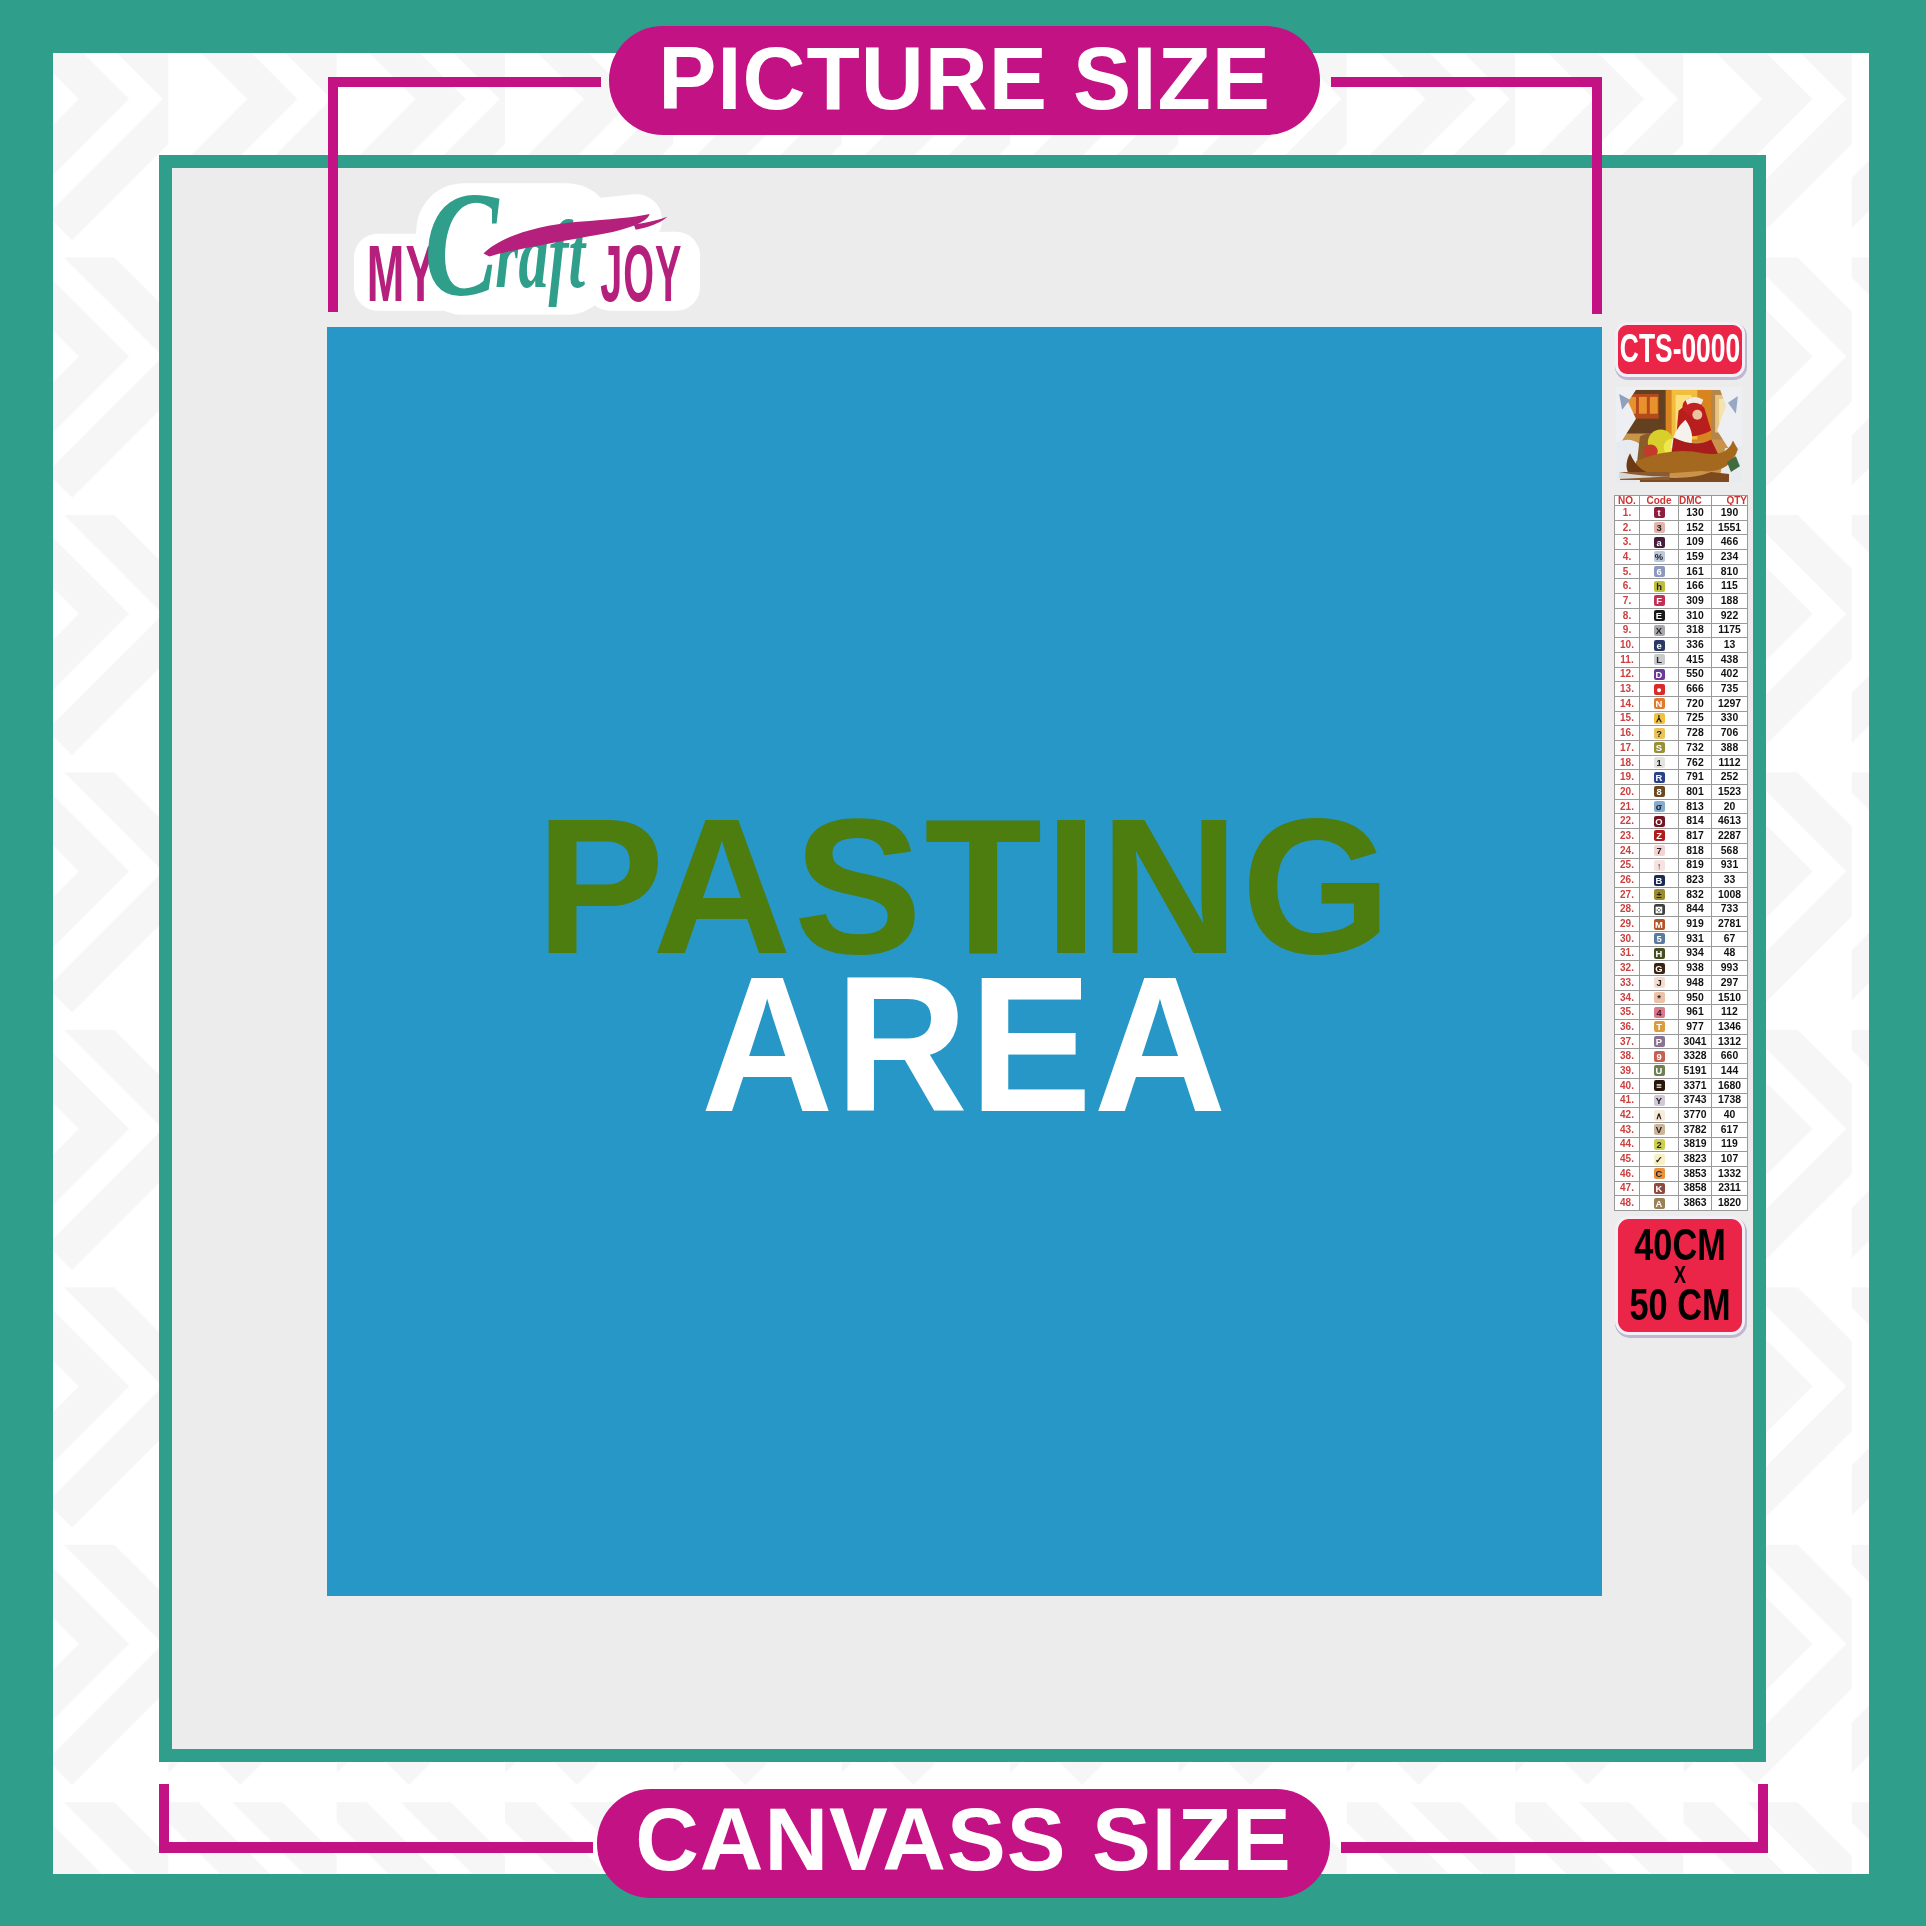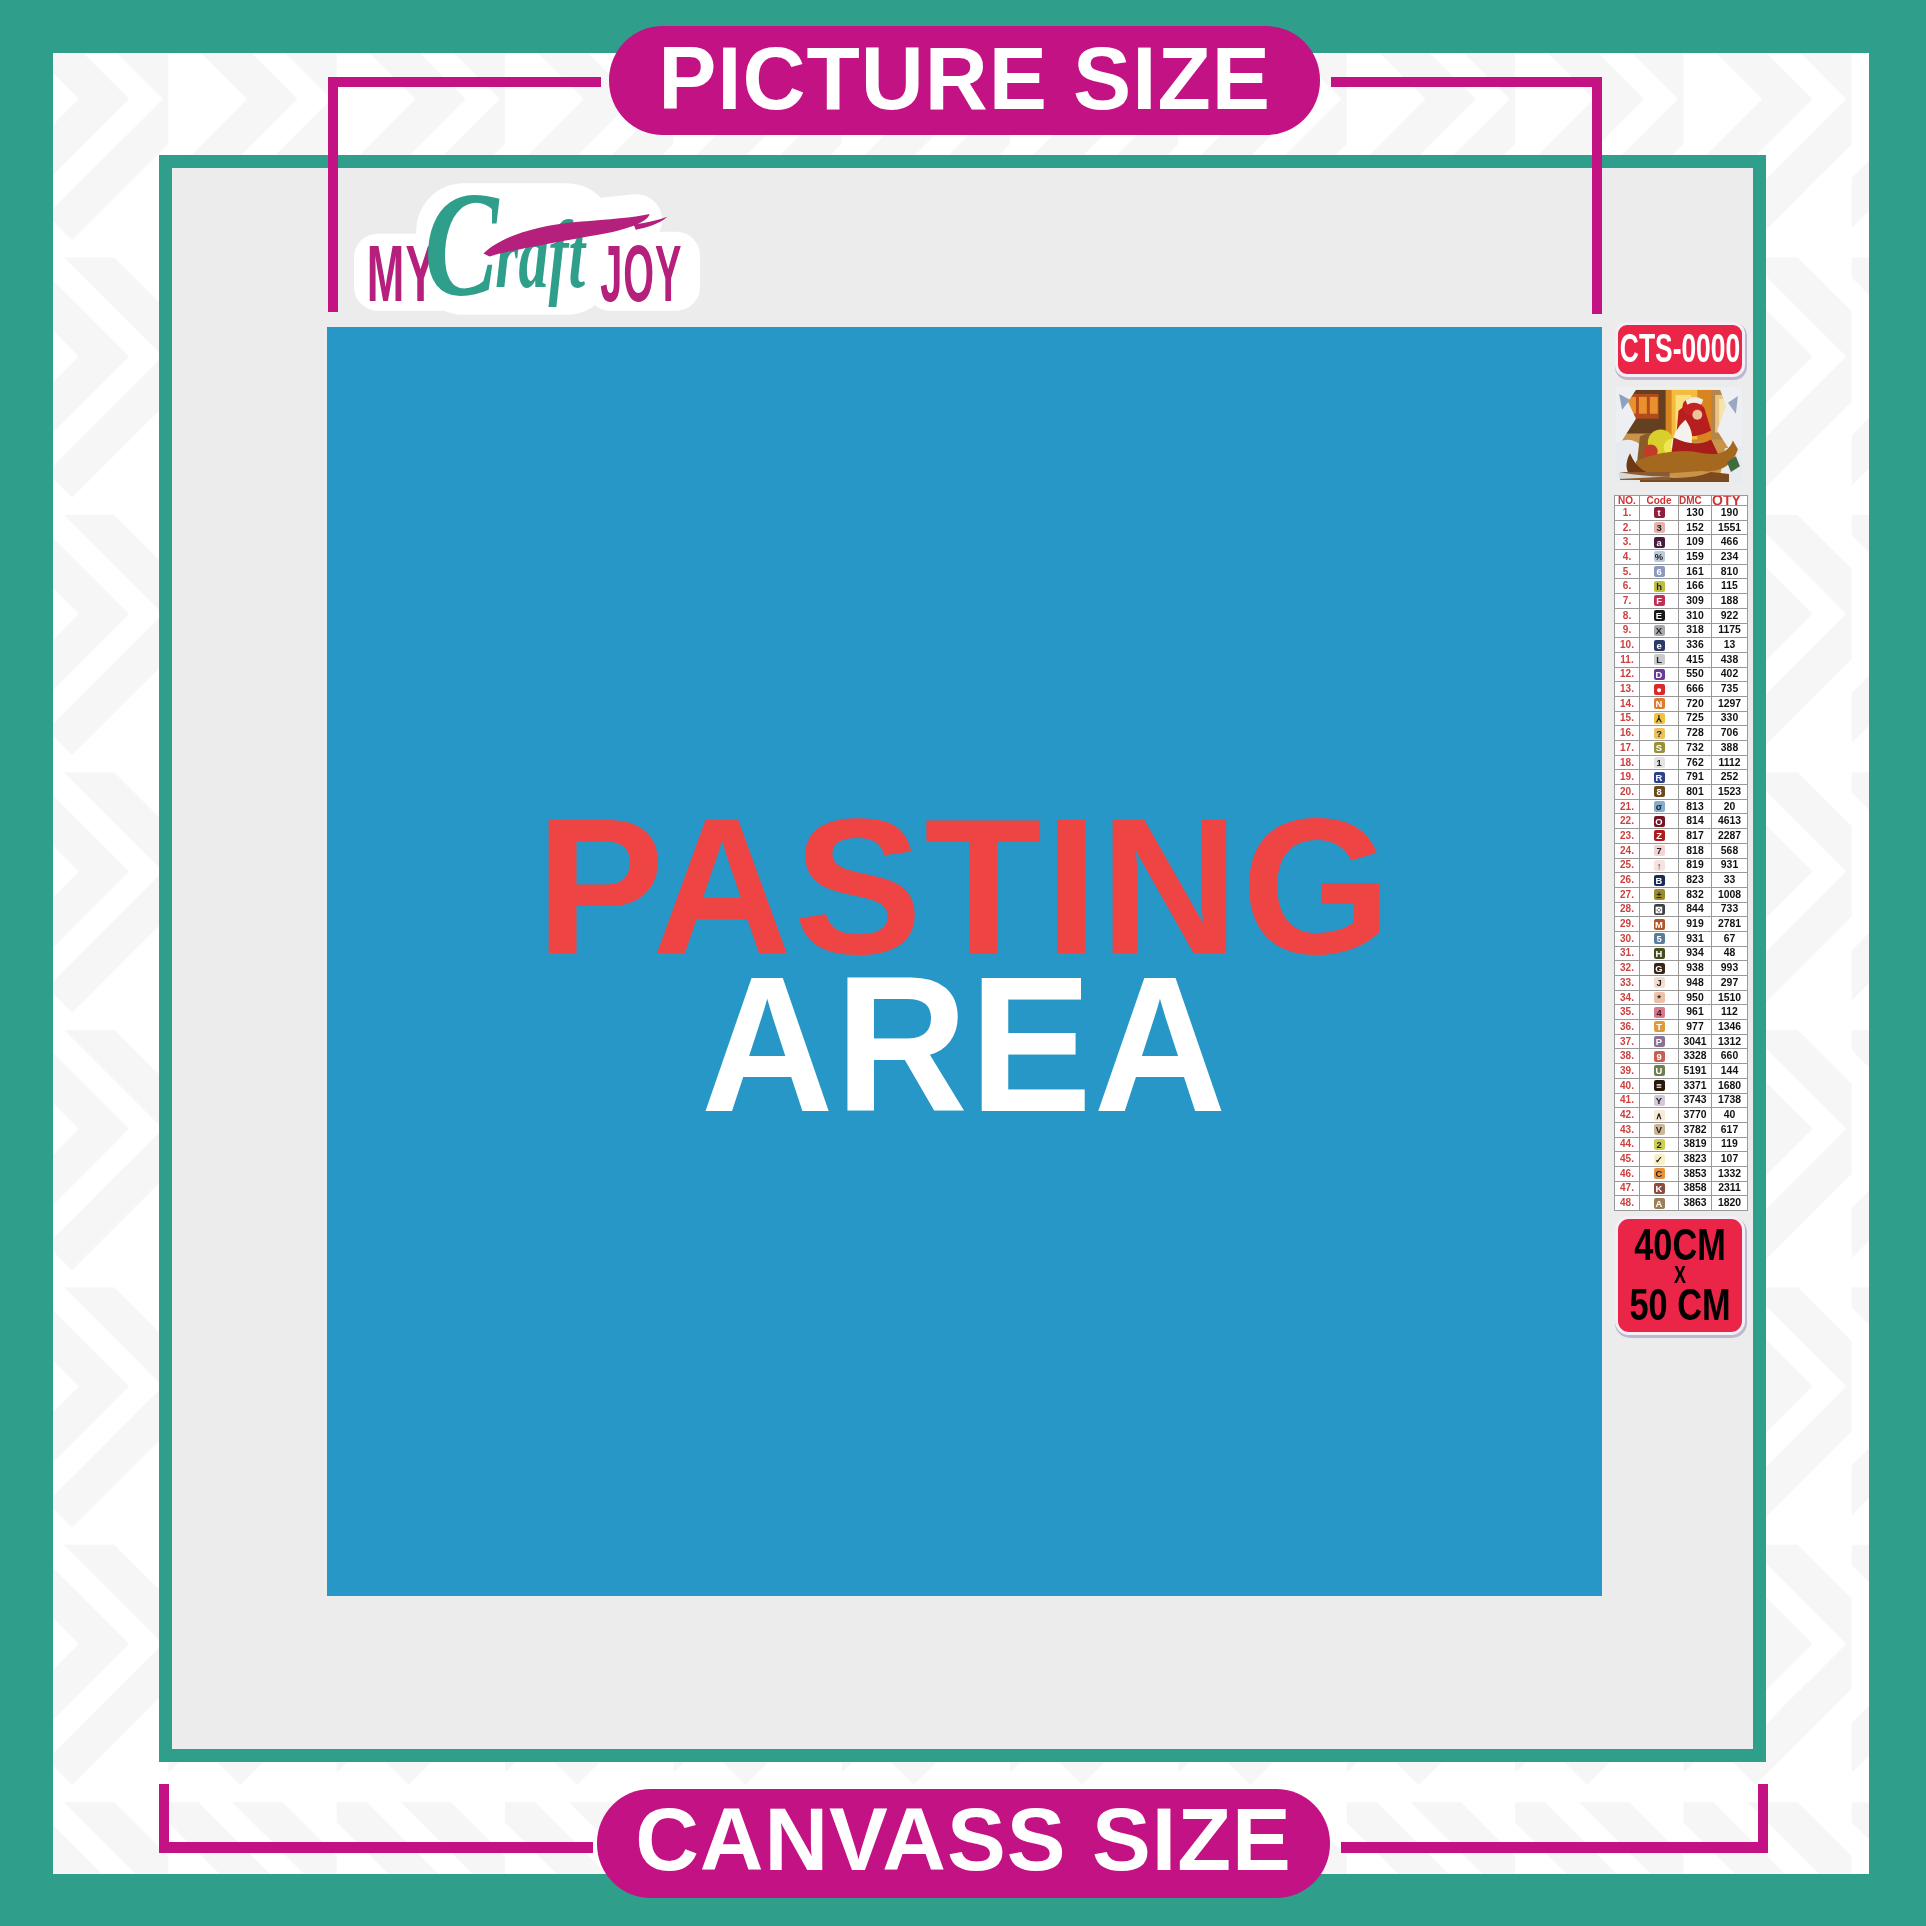--- a/index.html
+++ b/index.html
@@ -32,21 +32,21 @@
 <div class="abs" style="left:0;top:0;width:53px;height:1927px;background:#2f9e8a"></div>
 
 <div class="abs" style="left:1869px;top:0;width:57px;height:1927px;background:#2f9e8a"></div>
 
 <div class="abs" style="left:0;top:1874px;width:1927px;height:52px;background:#2f9e8a"></div>
 
 <div class="abs" style="left:159px;top:155px;width:1581px;height:1581px;border:13px solid #2f9e8a;background:#ececec"></div>
 
 <div class="abs" style="left:327px;top:327px;width:1275px;height:1269px;background:#2797c7"></div>
 
-<div class="abs nw" style="left:327px;top:790px;width:1275px;text-align:center;color:#ef4444;font-weight:bold;font-size:193px;line-height:193px;letter-spacing:2px;transform:scaleX(1.0);transform-origin:50% 50%">PASTING</div>
+<div class="abs nw" style="left:327px;top:790px;width:1275px;text-align:center;color:#4d7c0f;font-weight:bold;font-size:193px;line-height:193px;letter-spacing:2px;transform:scaleX(1.0);transform-origin:50% 50%">PASTING</div>
 
 <div class="abs nw" style="left:327px;top:948px;width:1275px;text-align:center;color:#fff;font-weight:bold;font-size:193px;line-height:193px;letter-spacing:2px;transform:scaleX(0.95);transform-origin:50% 50%">AREA</div>
 
 <div class="abs" style="left:328px;top:77px;width:273px;height:10px;background:#c31283"></div>
 
 <div class="abs" style="left:328px;top:77px;width:10px;height:235px;background:#c31283"></div>
 
 <div class="abs" style="left:1331px;top:77px;width:271px;height:10px;background:#c31283"></div>
 
 <div class="abs" style="left:1592px;top:77px;width:10px;height:237px;background:#c31283"></div>
@@ -151,21 +151,21 @@
       <col style="width:25px">
       <col style="width:39px">
       <col style="width:33px">
       <col style="width:36px">
     </colgroup>
  <tbody>
       <tr class="hdr">
         <td class="no" style="color:#cc3333">NO.</td>
         <td style="color:#cc3333;font-size:10px;text-align:center">Code</td>
         <td style="color:#cc3333;font-size:10px;">DMC</td>
-        <td style="color:#cc3333;font-size:14px;text-align:left">QTY</td>
+        <td style="color:#cc3333;font-size:10px;text-align:right">QTY</td>
       </tr>
 <tr>
         <td class="no">1.</td>
         <td class="code">
           <span class="chip" style="background:#8e1f3f;color:#fff">t</span>
         </td>
         <td class="dmc">130</td>
         <td class="qty">190</td>
       </tr>
 <tr>

